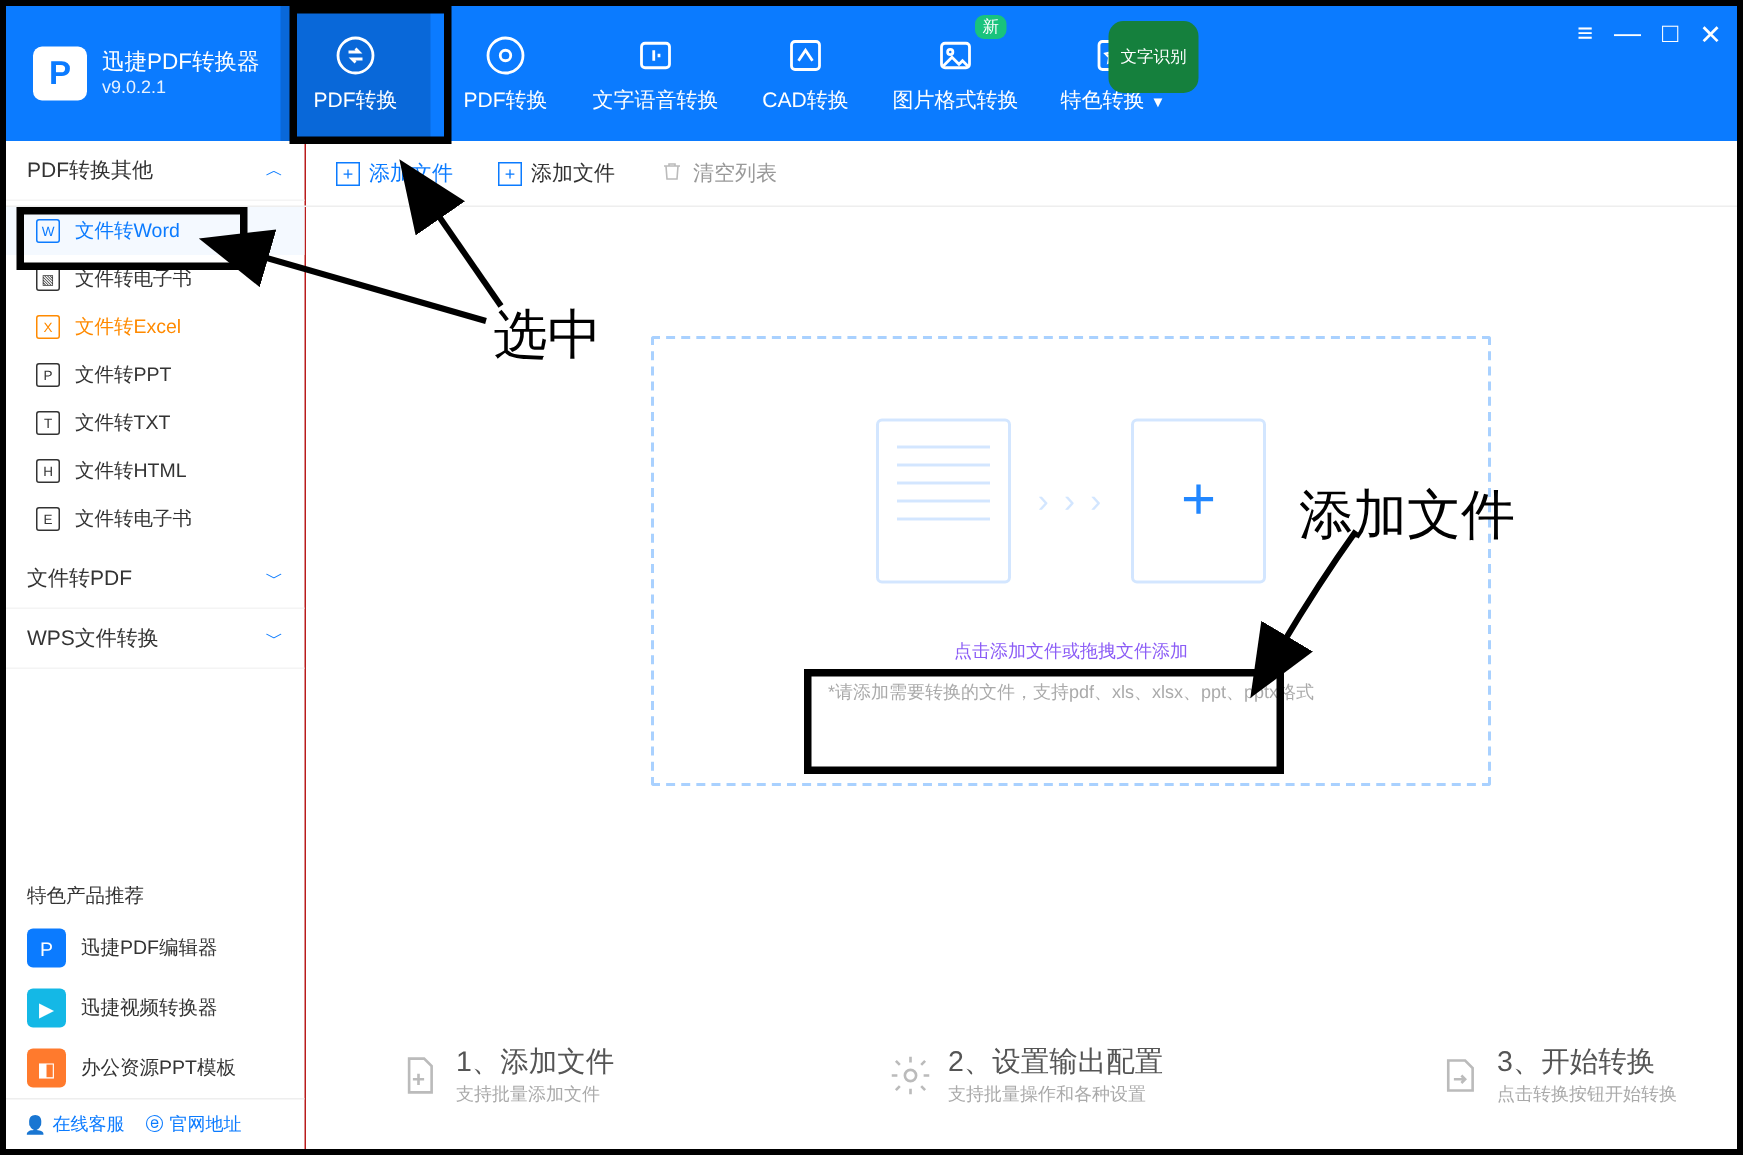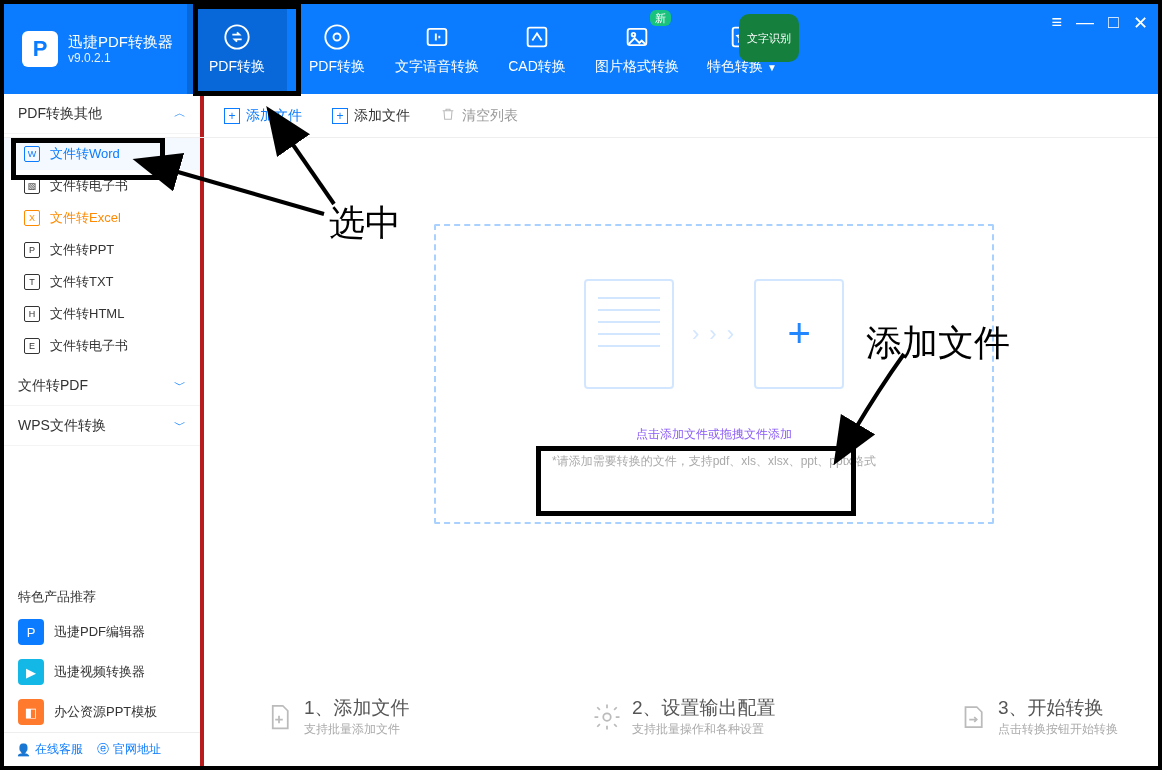--- a/index.html
+++ b/index.html
@@ -25,21 +25,21 @@
 
 
 .toolbar { height: 44px; border-bottom: 1px solid #eee; display: flex; align-items: center; padding-left: 220px; gap: 30px; color: #333; font-size: 14px; position: absolute; top: 90px; left: 0; right: 0; }
 .tool-item { display: flex; align-items: center; gap: 6px; cursor: pointer; }
 .tool-item.primary { color: #0b7bff; }
 .tool-item.muted { color: #999; }
 .sq-icon { width: 16px; height: 16px; border: 1.5px solid currentColor; display: inline-flex; align-items: center; justify-content: center; font-size: 12px; line-height: 1; }
 .trash-icon svg { width: 16px; height: 16px; }
 
 
-.sidebar { position: absolute; top: 90px; left: 0; width: 200px; bottom: 0; border-right: 4px solid #b91c1c; background: #fff; display: flex; flex-direction: column; }
+.sidebar { position: absolute; top: 90px; left: 0; width: 200px; bottom: 0; border-right: 1px solid #b91c1c; background: #fff; display: flex; flex-direction: column; }
 .side-group-head { height: 40px; display: flex; align-items: center; justify-content: space-between; padding: 0 14px; font-size: 14px; color: #333; cursor: pointer; border-bottom: 1px solid #f4f4f4; }
 .side-group-head .chev { color: #0b7bff; font-size: 12px; }
 .side-group-head .chev.down { color: #0b7bff; }
 .side-items { padding: 4px 0; }
 .side-item { height: 32px; display: flex; align-items: center; gap: 10px; padding: 0 20px; font-size: 13px; color: #333; cursor: pointer; }
 .side-item.active { color: #0b7bff; background: #f4f9ff; }
 .side-item.orange { color: #ff8a00; }
 .file-ico { width: 16px; height: 16px; border: 1.2px solid currentColor; border-radius: 2px; display: inline-flex; align-items: center; justify-content: center; font-size: 9px; line-height: 1; }
 .side-spacer { flex: 1; }
 .recommend-head { padding: 10px 14px 6px; font-size: 13px; color: #333; }

